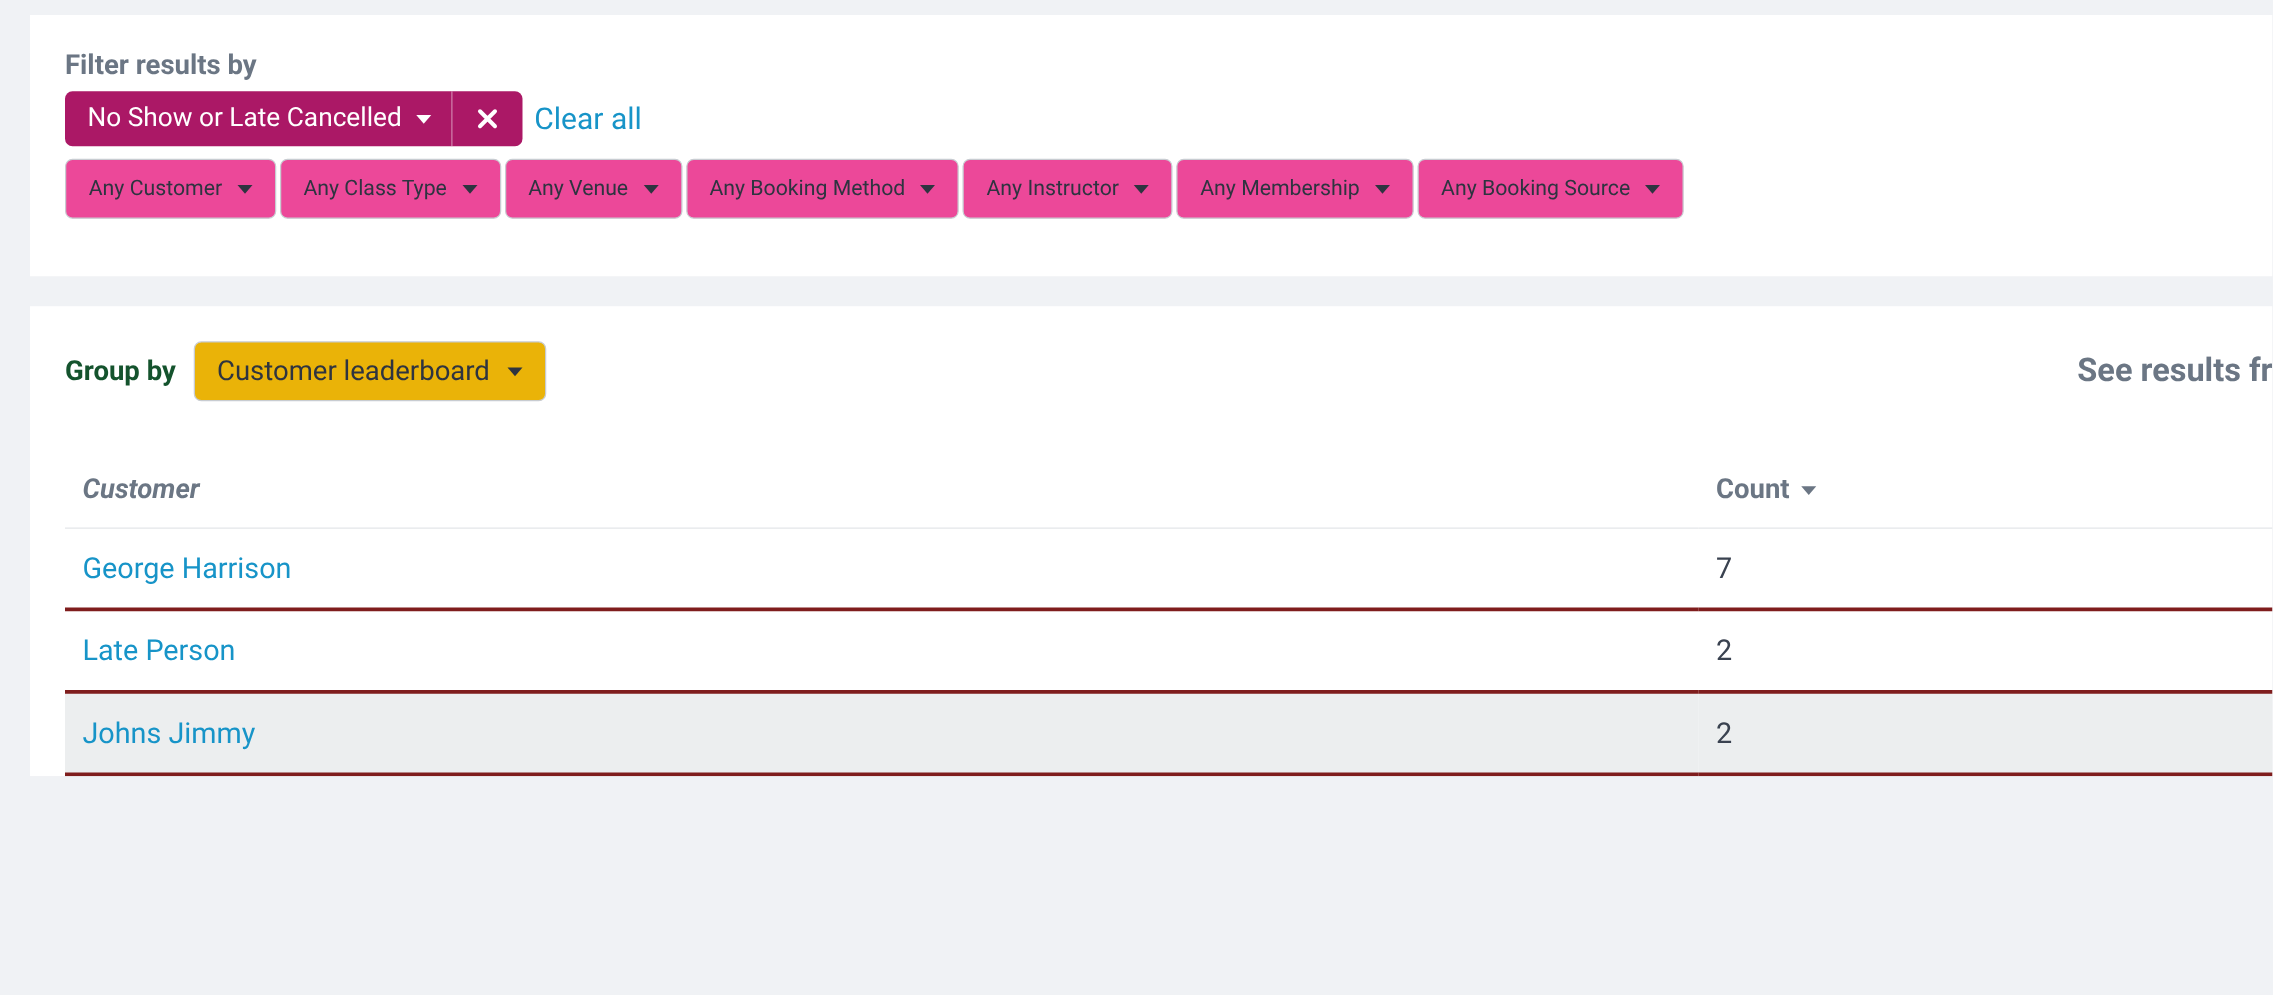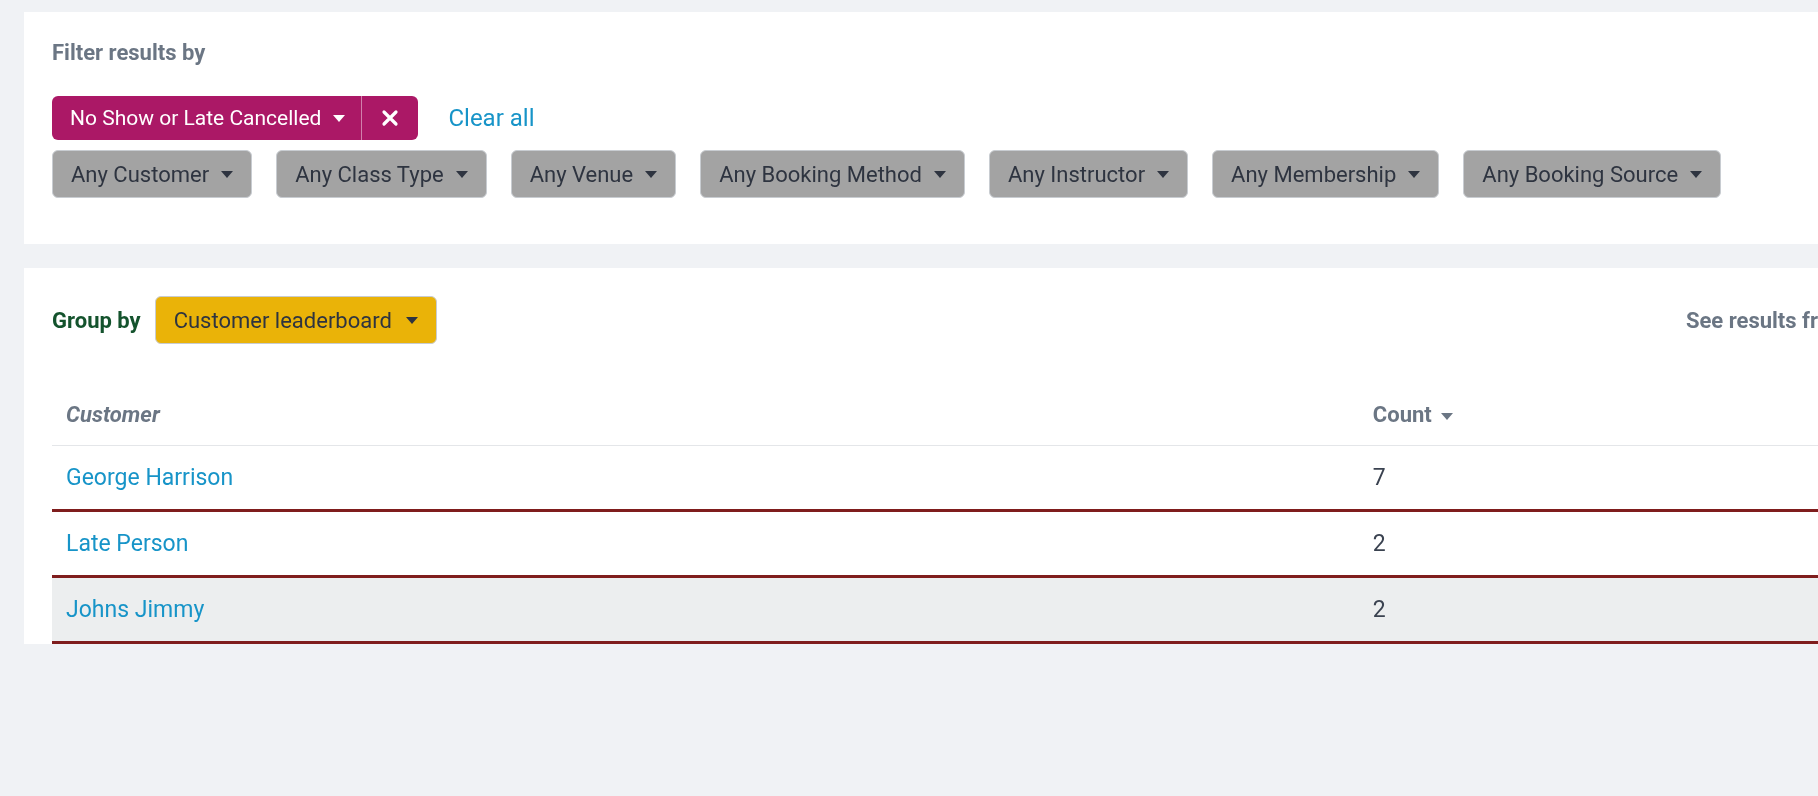--- a/index.html
+++ b/index.html
@@ -15,29 +15,29 @@
 
   .panel {
     background: #fff;
     margin: 12px 0 24px 24px;
     padding: 28px 28px 36px 28px;
   }
 
   .filter-heading {
     font-weight: 700;
     color: #6b7684;
-    margin-bottom: 31px;
+    margin-bottom: 8px;
     font-size: 22px;
   }
 
   .filter-row {
     display: flex;
     flex-wrap: wrap;
     align-items: center;
-    gap: 24px;
+    gap: 3px;
     margin-bottom: 10px;
   }
 
   
   .active-pill {
     display: inline-flex;
     align-items: stretch;
     border-radius: 6px;
     overflow: hidden;
     background: #ab1866;
@@ -82,24 +82,24 @@
     margin-left: 6px;
   }
 
   .filter-dropdown {
     display: inline-flex;
     align-items: center;
     gap: 10px;
     border: 1px solid #c8ccd1;
     border-radius: 6px;
     padding: 8px 18px;
-    font-size: 22px;
+    font-size: 17px;
     color: #2e3440;
     cursor: pointer;
-    background: #a3a3a3;
+    background: #ec4899;
     height: 48px;
   }
   .filter-dropdown .caret-down { border-top-color:#2e3440; }
 
   
   .panel-results {
     background: #fff;
     margin-left: 24px;
     padding: 28px 0 0 28px;
     position: relative;
@@ -126,21 +126,21 @@
     font-size: 22px;
     color: #2e3440;
     cursor: pointer;
     background: #eab308;
     height: 48px;
   }
   .see-results {
     margin-left: auto;
     font-weight: 700;
     color: #6b7684;
-    font-size: 22px;
+    font-size: 26px;
     padding-right: 0;
   }
 
   table.results {
     width: 100%;
     border-collapse: collapse;
   }
   table.results th {
     text-align: left;
     font-weight: 700;

